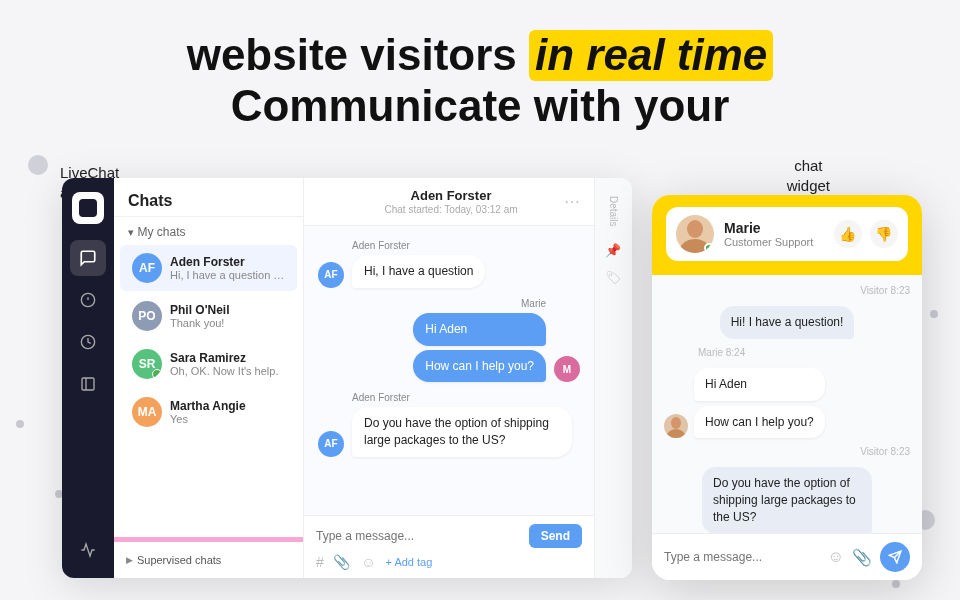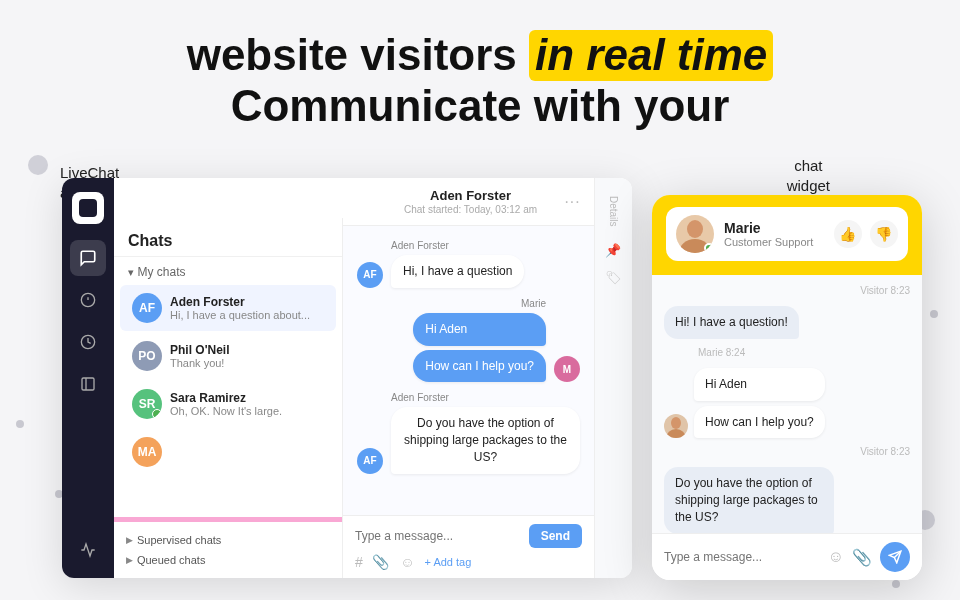--- a/index.html
+++ b/index.html
@@ -103,26 +103,25 @@
       color: #aaa;
       font-size: 17px;
     }
     .sidebar-icon-item.active {
       background: rgba(255,255,255,0.15);
       color: #fff;
     }
 
     
     .chats-panel {
-      width: 229px;
+      width: 190px;
       border-right: 1px solid #eee;
       background: #fff;
       display: flex;
       flex-direction: column;
-      margin-top: 40px;
     }
     .chats-panel-header {
       padding: 14px 14px 6px;
       font-size: 16px;
       font-weight: 700;
       color: #222;
       border-bottom: 1px solid #f0f0f0;
     }
     .my-chats-label {
       padding: 8px 14px 4px;
@@ -256,21 +255,20 @@
       box-shadow: 0 1px 3px rgba(0,0,0,0.07);
     }
     .msg-bubble.outgoing {
       background: #5b9ef4;
       color: #fff;
       border-bottom-right-radius: 4px;
     }
     .msg-bubble.incoming {
       background: #fff;
       border-bottom-left-radius: 4px;
-      text-align: center;
     }
     .chat-input-area {
       border-top: 1px solid #eee;
       background: #fff;
       padding: 8px 12px;
     }
     .chat-input-row {
       display: flex;
       align-items: center;
       gap: 8px;
@@ -387,21 +385,21 @@
     .widget-messages {
       flex: 1;
       padding: 10px 12px;
       display: flex;
       flex-direction: column;
       gap: 8px;
       overflow: hidden;
       background: #f9fafc;
     }
     .wm-row { display: flex; align-items: flex-end; gap: 6px; }
-    .wm-row.visitor { justify-content: flex-start; }
+    .wm-row.visitor { justify-content: center; }
     .wm-avatar {
       width: 24px; height: 24px;
       border-radius: 50%;
       flex-shrink: 0;
       background: #e0c4a8;
       overflow: hidden;
     }
     .wm-bubble {
       padding: 8px 11px;
       border-radius: 14px;
@@ -537,30 +535,33 @@
         <div class="chat-avatar av-gray">PO</div>
         <div class="chat-info">
           <div class="chat-name">Phil O'Neil</div>
           <div class="chat-preview">Thank you!</div>
         </div>
       </div>
       <div class="chat-item">
         <div class="chat-avatar av-green" style="position:relative;">SR<div class="chat-avatar-badge"></div></div>
         <div class="chat-info">
           <div class="chat-name">Sara Ramirez</div>
-          <div class="chat-preview">Oh, OK. Now It's large.</div>
+          <div class="chat-preview">Oh, OK. Now It's help.</div>
         </div>
       </div>
       <div class="chat-item">
         <div class="chat-avatar av-orange">MA</div>
+        <div class="chat-info">
+          <div class="chat-name">Martha Angie</div>
+          <div class="chat-preview">Yes</div>
+        </div>
       </div>
     </div>
     <div class="chats-footer">
       <div class="chats-footer-item">Supervised chats</div>
-      <div class="chats-footer-item">Queued chats</div>
     </div>
   </div>
 
   <div class="chat-main">
     <div class="chat-main-header">
       <div style="width:20px;"></div>
       <div>
         <div class="chat-main-name">Aden Forster</div>
         <div class="chat-main-sub">Chat started: Today, 03:12 am</div>
       </div>

